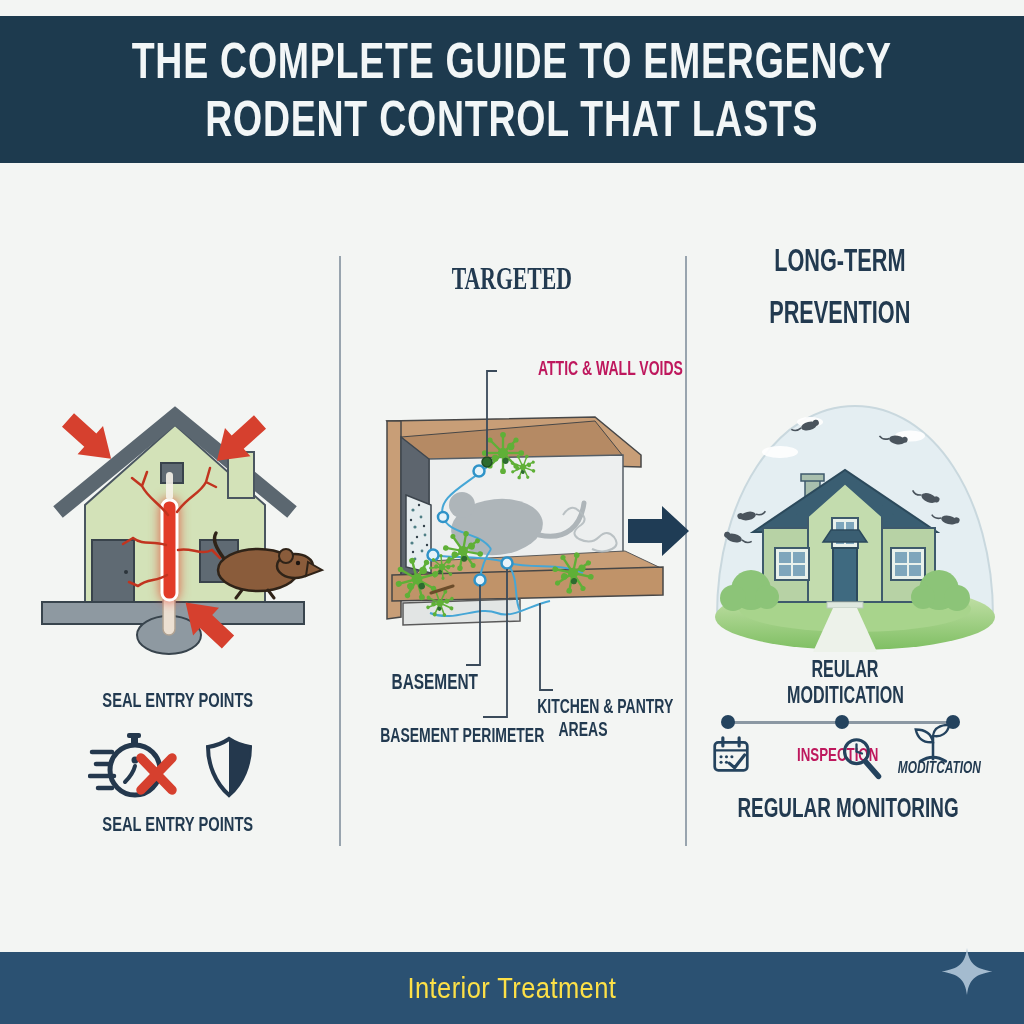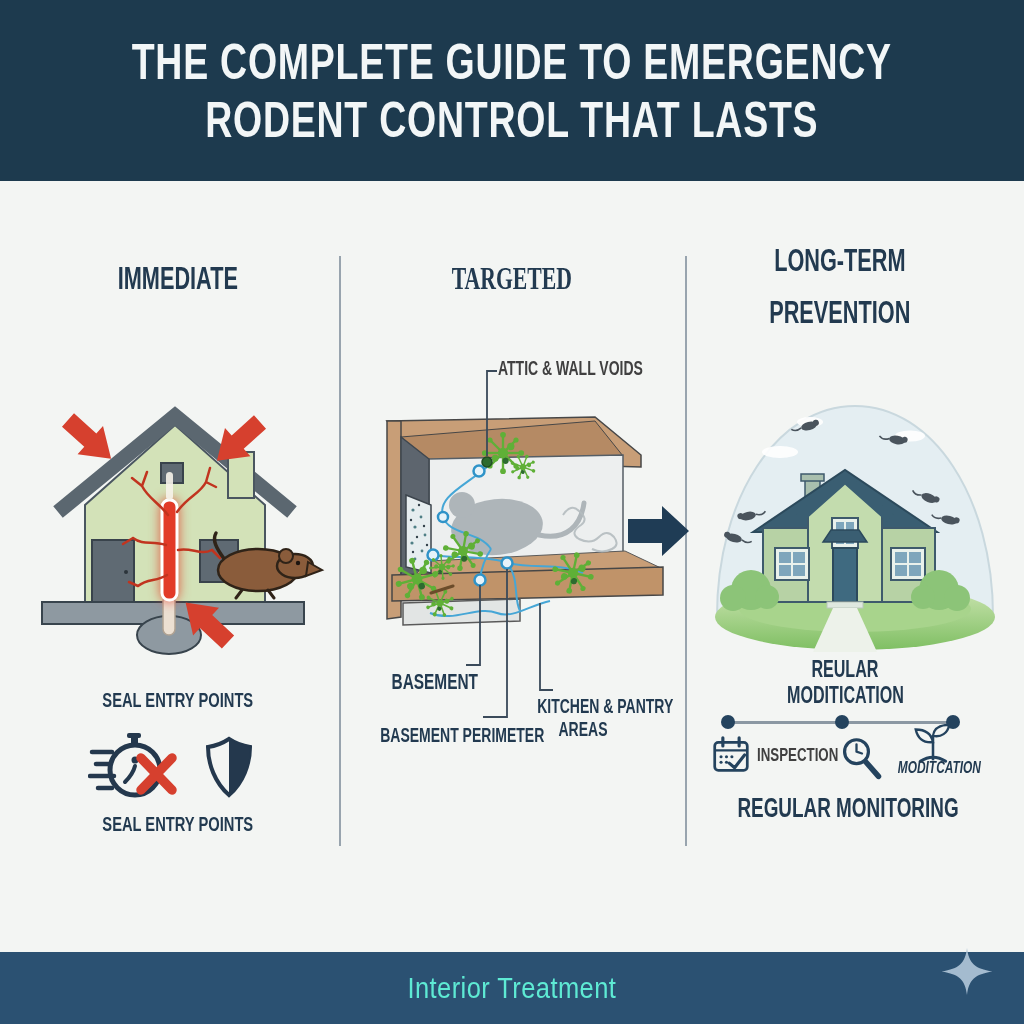--- a/index.html
+++ b/index.html
@@ -1,57 +1,56 @@
 <!DOCTYPE html>
 <html><head>
 <meta charset="utf-8">
 <style>
   html,body{margin:0;padding:0;background:#e8eaea;}
   .canvas{position:relative;width:1024px;height:1024px;background:#f3f5f3;overflow:hidden;
           font-family:"Liberation Sans",sans-serif;color:#223a50;}
   
-  .header{position:absolute;left:0;top:0;width:1024px;height:181px;background:#1d3a4e;
+  .header{position:absolute;left:0;top:16px;width:1024px;height:147px;background:#1d3a4e;
           display:flex;flex-direction:column;align-items:center;justify-content:center;gap:8px;}
   .h-line{color:#f2f6f7;font-weight:bold;font-size:50px;line-height:1;letter-spacing:1px;white-space:nowrap;}
   .condh{display:inline-block;transform:scaleX(.75);transform-origin:center;}
   .cond{display:inline-block;transform:scaleX(.7);transform-origin:center;white-space:nowrap;}
   .cond-l{display:inline-block;transform:scaleX(.7);transform-origin:left center;white-space:nowrap;}
   
   .divider{position:absolute;top:256px;width:2px;height:590px;background:#8795a1;opacity:.85;}
   .d1{left:339px;} .d2{left:685px;}
   
   .chead{position:absolute;width:300px;text-align:center;font-weight:bold;font-size:31px;
          line-height:1;color:#223a50;}
   
   .cap{position:absolute;text-align:center;font-weight:bold;color:#223a50;line-height:1.1;}
-  .lab{position:absolute;font-weight:bold;color:#404040;line-height:1.1;}
+  .lab{position:absolute;font-weight:bold;color:#be185d;line-height:1.1;margin-left:40px;}
   .abs{position:absolute;}
   
   .tl-line{position:absolute;left:727px;top:721px;width:228px;height:3px;background:#8b98a3;}
   .tl-dot{position:absolute;top:715px;width:14px;height:14px;border-radius:50%;background:#24435e;}
   
   .footer{position:absolute;left:0;bottom:0;width:1024px;height:72px;background:#2b5172;
           display:flex;align-items:center;justify-content:center;}
-  .f-line{color:#5eead4;font-size:30px;font-weight:normal;letter-spacing:.5px;}
+  .f-line{color:#fde047;font-size:30px;font-weight:normal;letter-spacing:.5px;}
   .condf{display:inline-block;transform:scaleX(.85);transform-origin:center;white-space:nowrap;}
 </style>
 </head>
 <body>
 
 <div class="canvas">
 
   <div class="header">
     <div class="h-line"><span class="condh">THE COMPLETE GUIDE TO EMERGENCY</span></div>
     <div class="h-line"><span class="condh">RODENT CONTROL THAT LASTS</span></div>
   </div>
 
   <div class="divider d1"></div>
   <div class="divider d2"></div>
 
-  <div class="chead" style="left:28px;top:263px;"><span class="cond">IMMEDIATE</span></div>
 
   <div class="chead" style="left:362px;top:263px;font-family:Liberation Serif, serif;"><span class="cond">TARGETED</span></div>
 
   <div class="chead" style="left:690px;top:245px;"><span class="cond">LONG-TERM</span></div>
   <div class="chead" style="left:690px;top:297px;"><span class="cond">PREVENTION</span></div>
 
   <svg class="abs" style="left:30px;top:390px;" width="300" height="270" viewBox="0 0 300 270">
     <defs>
       <path id="arr" d="M0,-9 L30,-9 L30,-19 L58,0 L30,19 L30,9 L0,9 Z"></path>
     </defs>

